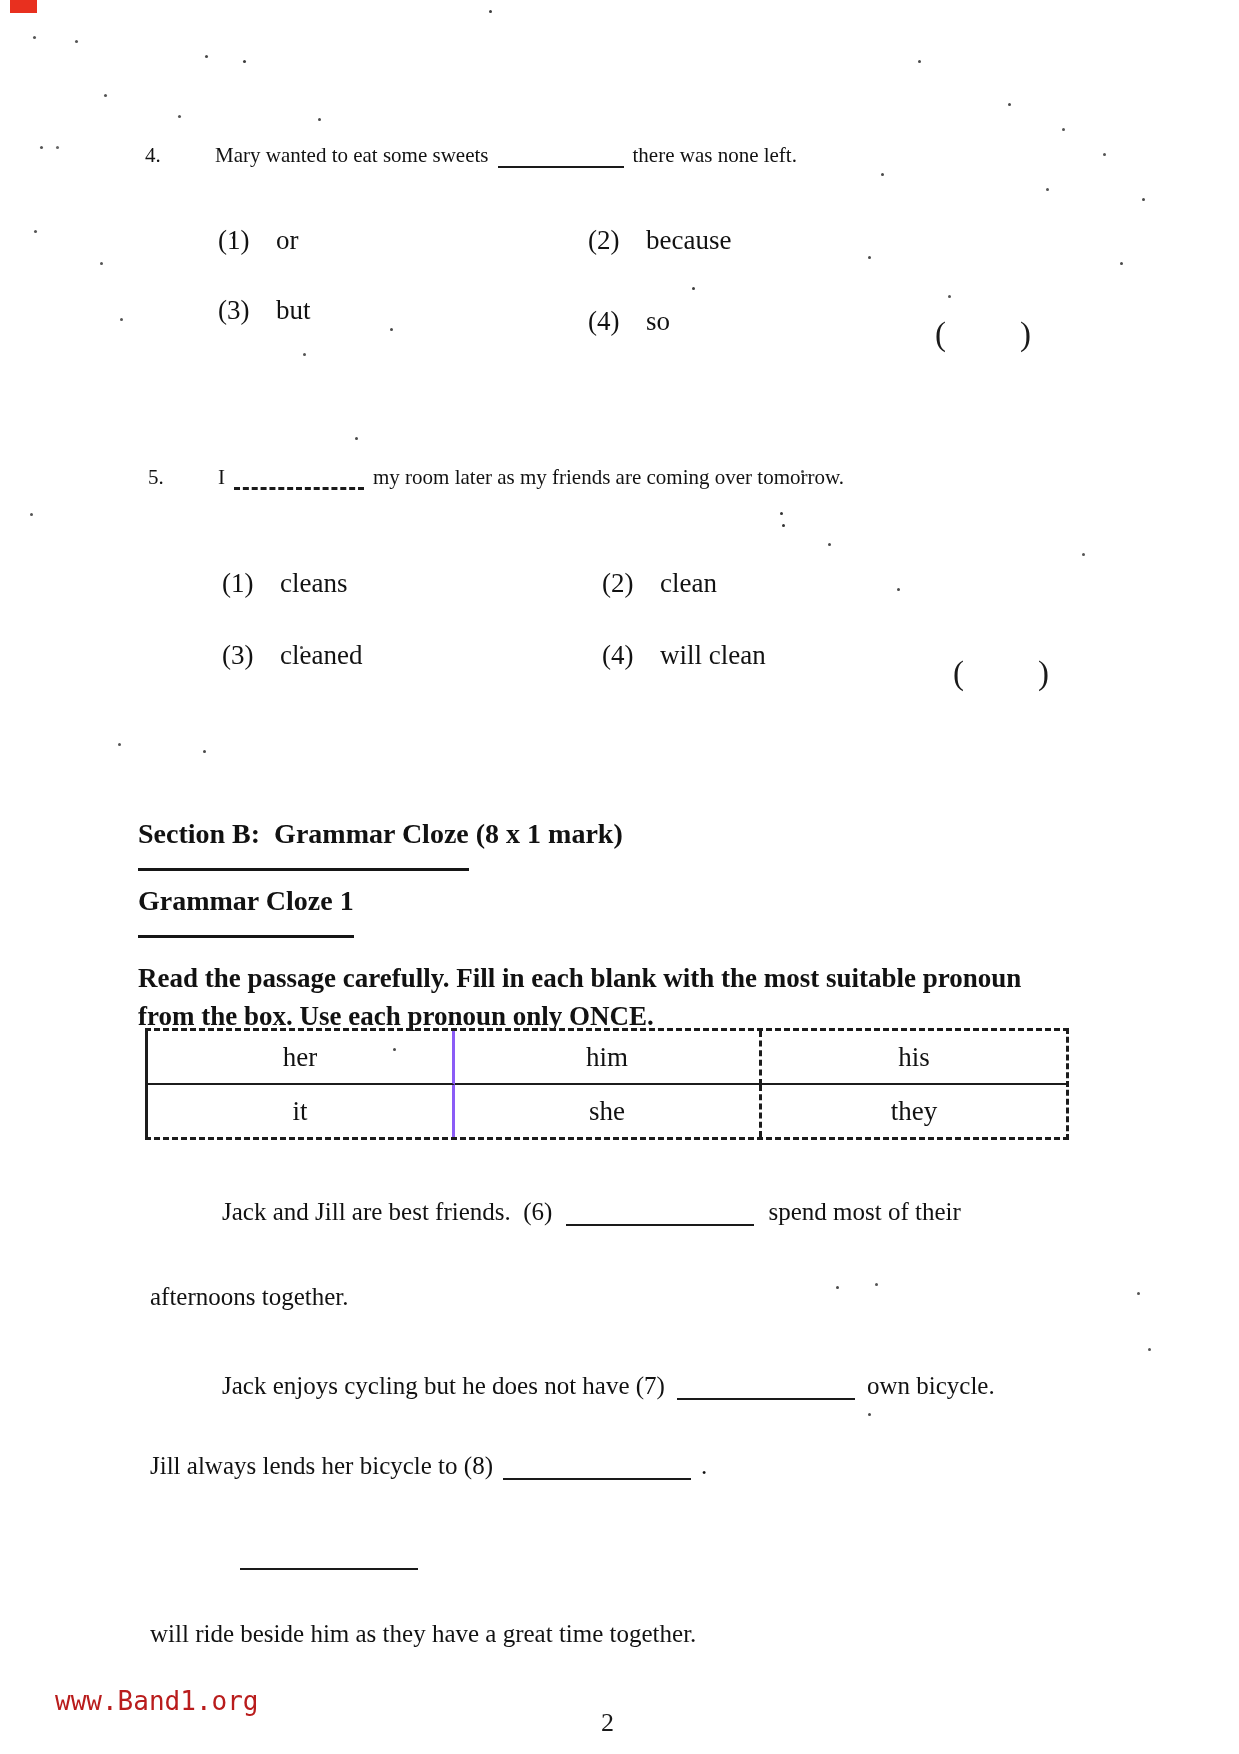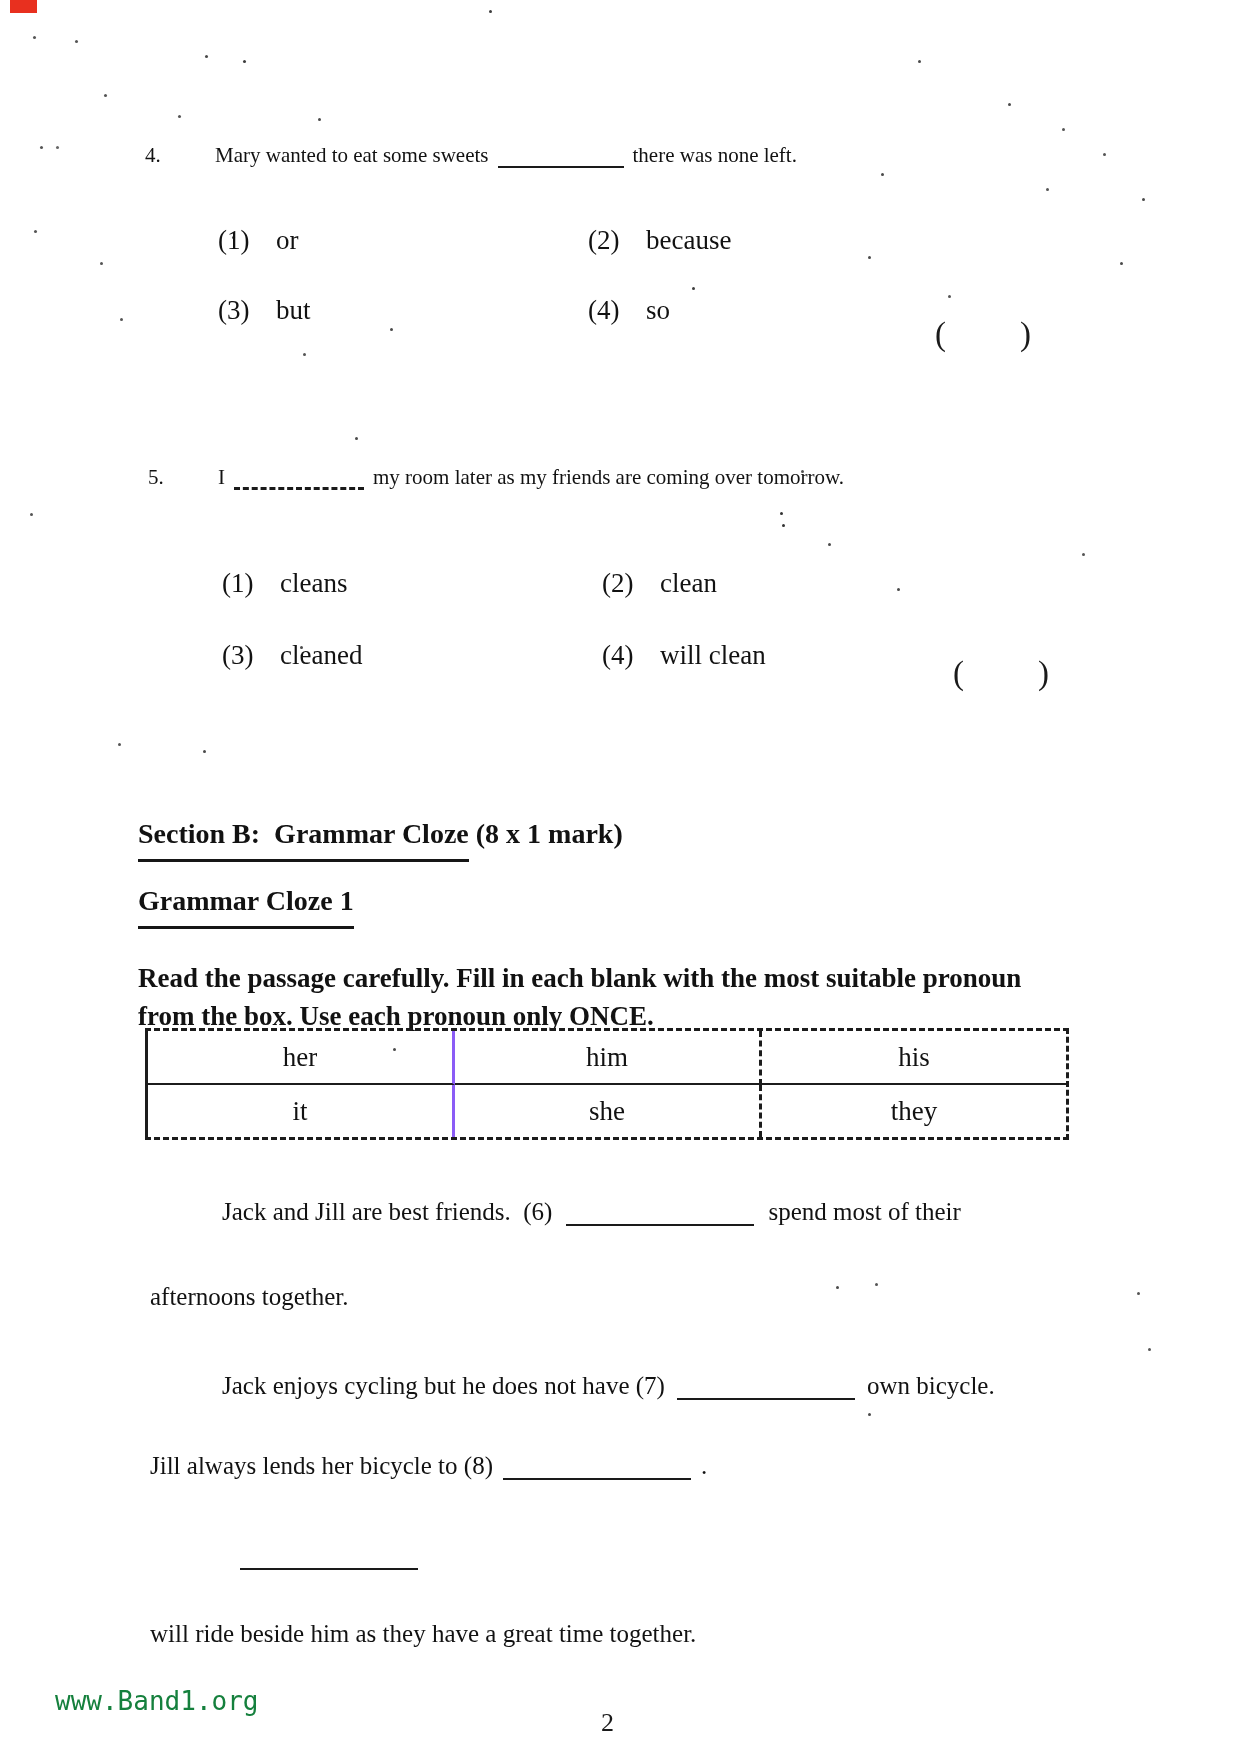--- a/index.html
+++ b/index.html
@@ -10,33 +10,33 @@
   .abs{position:absolute;white-space:nowrap;}
   .t{white-space:pre;}
   .qline{font-size:21px;}
   .qnum{display:inline-block;width:70px;}
   .opt{font-size:27px;}
   .optnum{display:inline-block;width:58px;}
   .blank{display:inline-block;height:8px;border-bottom:2px solid #1a1a1a;vertical-align:-6px;margin:0 9px;}
   .blank.rough{border-bottom-style:dashed;border-bottom-width:3px;}
   .bracketpair{display:flex;justify-content:space-between;font-size:33px;color:#1a1a1a;}
   .h-bold{font-weight:bold;font-size:28px;}
-  .uline{border-bottom:3px solid #161616;padding-bottom:10px;}
+  .uline{border-bottom:3px solid #161616;padding-bottom:19px;}
   .instr{font-weight:bold;font-size:27px;margin-top:36px;}
   .uword{text-decoration-thickness:2.5px;}
   table.pbox{border-collapse:separate;border-spacing:0;table-layout:fixed;
     border-top:3px dashed #1c1c1c;border-bottom:3px dashed #1c1c1c;
     border-left:3px solid #1c1c1c;border-right:3px dashed #1c1c1c;}
   table.pbox td{width:304px;height:52px;text-align:center;vertical-align:middle;
     font-size:27px;padding:0;}
   table.pbox td.c1{border-right:3px solid #8b5cf6;}
   table.pbox td.c2{border-right:3px dashed #1c1c1c;}
   table.pbox tr.r1 td{border-bottom:2px solid #1c1c1c;}
   .passage{font-size:25px;}
-  .footer-url{font-family:"DejaVu Sans Mono","Liberation Mono",monospace;font-size:26px;color:#15803d;}
+  .footer-url{font-family:"DejaVu Sans Mono","Liberation Mono",monospace;font-size:26px;color:#b91c1c;}
   .pagenum{font-size:26px;color:#1a1a1a;}
   .redmark{position:absolute;left:10px;top:0;width:27px;height:13px;background:#e8301f;}
   .noise{position:absolute;left:0;top:0;width:3px;height:3px;border-radius:50%;background:transparent;
     box-shadow:75px 40px #555,205px 55px #4a4a4a,243px 60px #3d3d3d,104px 94px #555,
     918px 60px #4a4a4a,1046px 188px #555,1142px 198px #4a4a4a,40px 146px #555,56px 146px #666,
     881px 173px #4a4a4a,1062px 128px #555,34px 230px #555,232px 236px #4a4a4a,100px 262px #555,
     1120px 262px #4a4a4a,178px 115px #555,318px 118px #4a4a4a,120px 318px #555,390px 328px #4a4a4a,
     303px 353px #555,868px 256px #4a4a4a,948px 295px #555,30px 513px #555,828px 543px #4a4a4a,
     1082px 553px #555,300px 646px #4a4a4a,118px 743px #555,203px 750px #4a4a4a,489px 10px #3d3d3d,
     836px 1286px #4a4a4a,875px 1283px #555,393px 1048px #4a4a4a,1148px 1348px #555,868px 1413px #4a4a4a,
@@ -56,21 +56,21 @@
   </div>
   <div class="abs opt" style="left:218px;top:225px;">
     <span class="optnum t">(1)</span><span class="t">or</span>
   </div>
   <div class="abs opt" style="left:588px;top:225px;">
     <span class="optnum t">(2)</span><span class="t">because</span>
   </div>
   <div class="abs opt" style="left:218px;top:295px;">
     <span class="optnum t">(3)</span><span class="t">but</span>
   </div>
-  <div class="abs opt" style="left:588px;top:295px;">
+  <div class="abs opt" style="left:588px;top:306px;">
     <span class="optnum t">(4)</span><span class="t">so</span>
   </div>
   <div class="abs bracketpair" style="left:935px;top:316px;width:96px;">
     <span class="t">(</span>
       <span class="t">)</span>
   </div>
 
   <div class="abs qline" style="left:148px;top:465px;">
     <span class="qnum t">5.</span><span class="t">I</span><span class="blank rough" style="width:130px;"></span><span class="t">my room later as my friends are coming over tomorrow.</span>
   </div>

